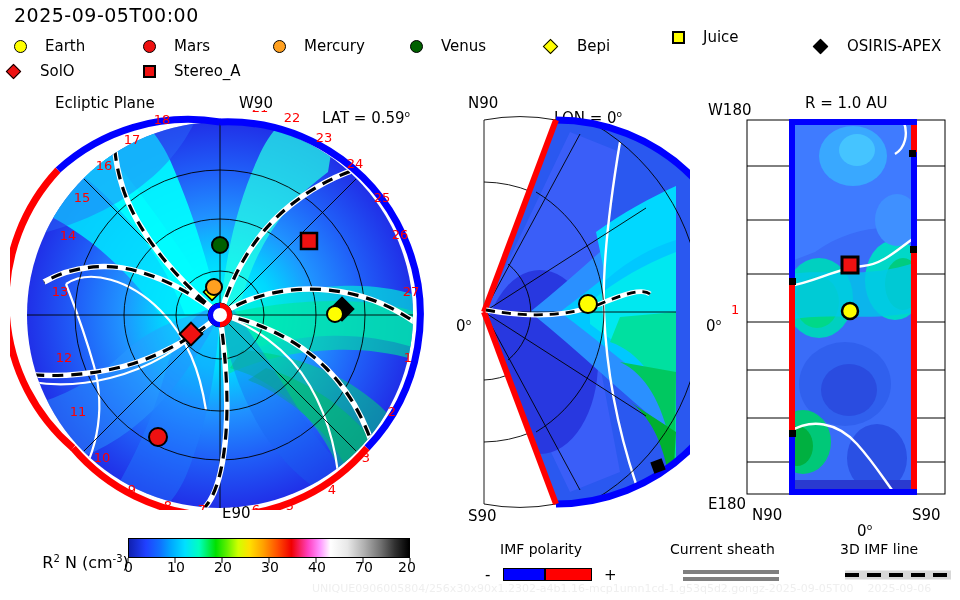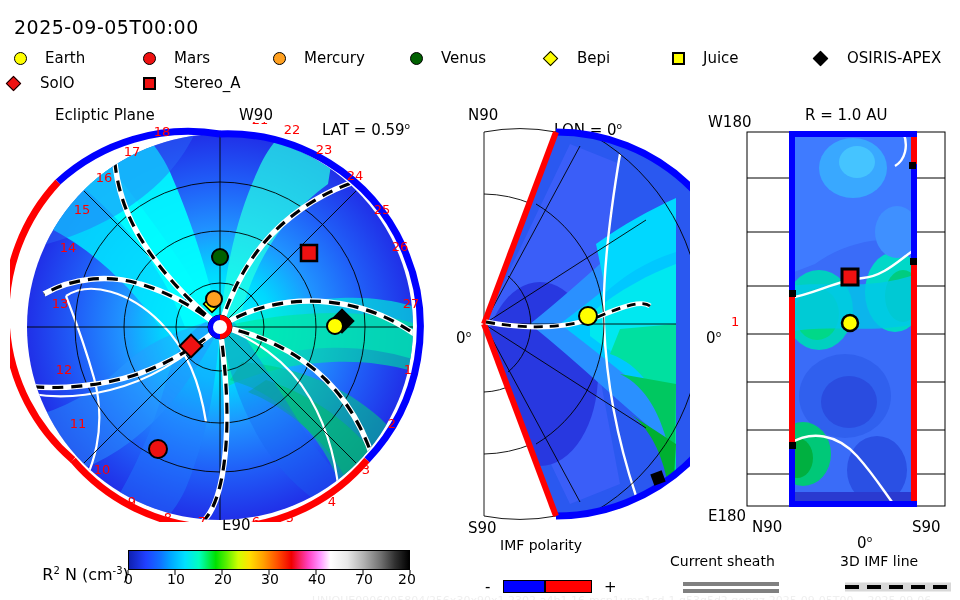--- a/index.html
+++ b/index.html
@@ -1,18 +1,18 @@
 <!DOCTYPE html>
 <html><head>
 <meta charset="utf-8">
 <style>
   html,body{margin:0;padding:0;background:#ffffff;}
   body{width:960px;height:600px;overflow:hidden;
        font-family:"DejaVu Sans",sans-serif;color:#000;}
-  #root{position:relative;width:960px;height:496px;margin-top:12px;}
+  #root{position:relative;width:960px;height:496px;}
   .abs{position:absolute;}
   .t{white-space:pre;line-height:1;}
 
   
   .hdr-date{font-size:19px;letter-spacing:.5px;}
   .leg-label{font-size:15px;letter-spacing:0px;}
 
   
   .mk{display:inline-block;vertical-align:middle;}
   .mk-circle{width:13px;height:13px;border-radius:50%;border:1.6px solid #000;box-sizing:border-box;}
@@ -52,21 +52,21 @@
     <span class="t leg-label">Mercury</span>
   </div>
   <div class="abs legrow" style="left:410px;top:39px;">
     <span class="mk mk-circle" style="background:#006000"></span>
     <span class="t leg-label">Venus</span>
   </div>
   <div class="abs legrow" style="left:545px;top:39px;">
     <span class="mk mk-diamond" style="background:#ffff00"></span>
     <span class="t leg-label" style="margin-left:3px;">Bepi</span>
   </div>
-  <div class="abs legrow" style="left:672px;top:39px;">
+  <div class="abs legrow" style="left:672px;top:30px;">
     <span class="mk mk-square" style="background:#ffff00"></span>
     <span class="t leg-label">Juice</span>
   </div>
   <div class="abs legrow" style="left:815px;top:39px;">
     <span class="mk mk-diamond" style="background:#000000"></span>
     <span class="t leg-label" style="margin-left:3px;">OSIRIS-APEX</span>
   </div>
 
   <div class="abs legrow" style="left:8px;top:64px;">
     <span class="mk mk-diamond" style="background:#ee1111"></span>
@@ -389,21 +389,21 @@
     </g>
   </svg>
   <div class="abs t cb-tick" style="left:124px;top:560px;">0</div>
   <div class="abs t cb-tick" style="left:167px;top:560px;">10</div>
   <div class="abs t cb-tick" style="left:214px;top:560px;">20</div>
   <div class="abs t cb-tick" style="left:261px;top:560px;">30</div>
   <div class="abs t cb-tick" style="left:308px;top:560px;">40</div>
   <div class="abs t cb-tick" style="left:355px;top:560px;">70</div>
   <div class="abs t cb-tick" style="left:398px;top:560px;">20</div>
 
-  <div class="abs t mini-title" style="left:500px;top:526px;">IMF polarity</div>
+  <div class="abs t mini-title" style="left:500px;top:542px;">IMF polarity</div>
   <div class="abs t" style="left:485px;top:568px;font-size:15px;">-</div>
   <div class="abs" style="left:503px;top:568px;width:42px;height:13px;background:#0000ff;border:1px solid #000;box-sizing:border-box;"></div>
   <div class="abs" style="left:545px;top:568px;width:47px;height:13px;background:#ff0000;border:1px solid #000;box-sizing:border-box;"></div>
   <div class="abs t" style="left:604px;top:568px;font-size:15px;">+</div>
 
   <div class="abs t mini-title" style="left:670px;top:542px;">Current sheath</div>
   <div class="abs sheath-bar" style="left:683px;top:570px;width:96px;"></div>
   <div class="abs sheath-bar" style="left:683px;top:577px;width:96px;"></div>
 
   <div class="abs t mini-title" style="left:840px;top:542px;">3D IMF line</div>

